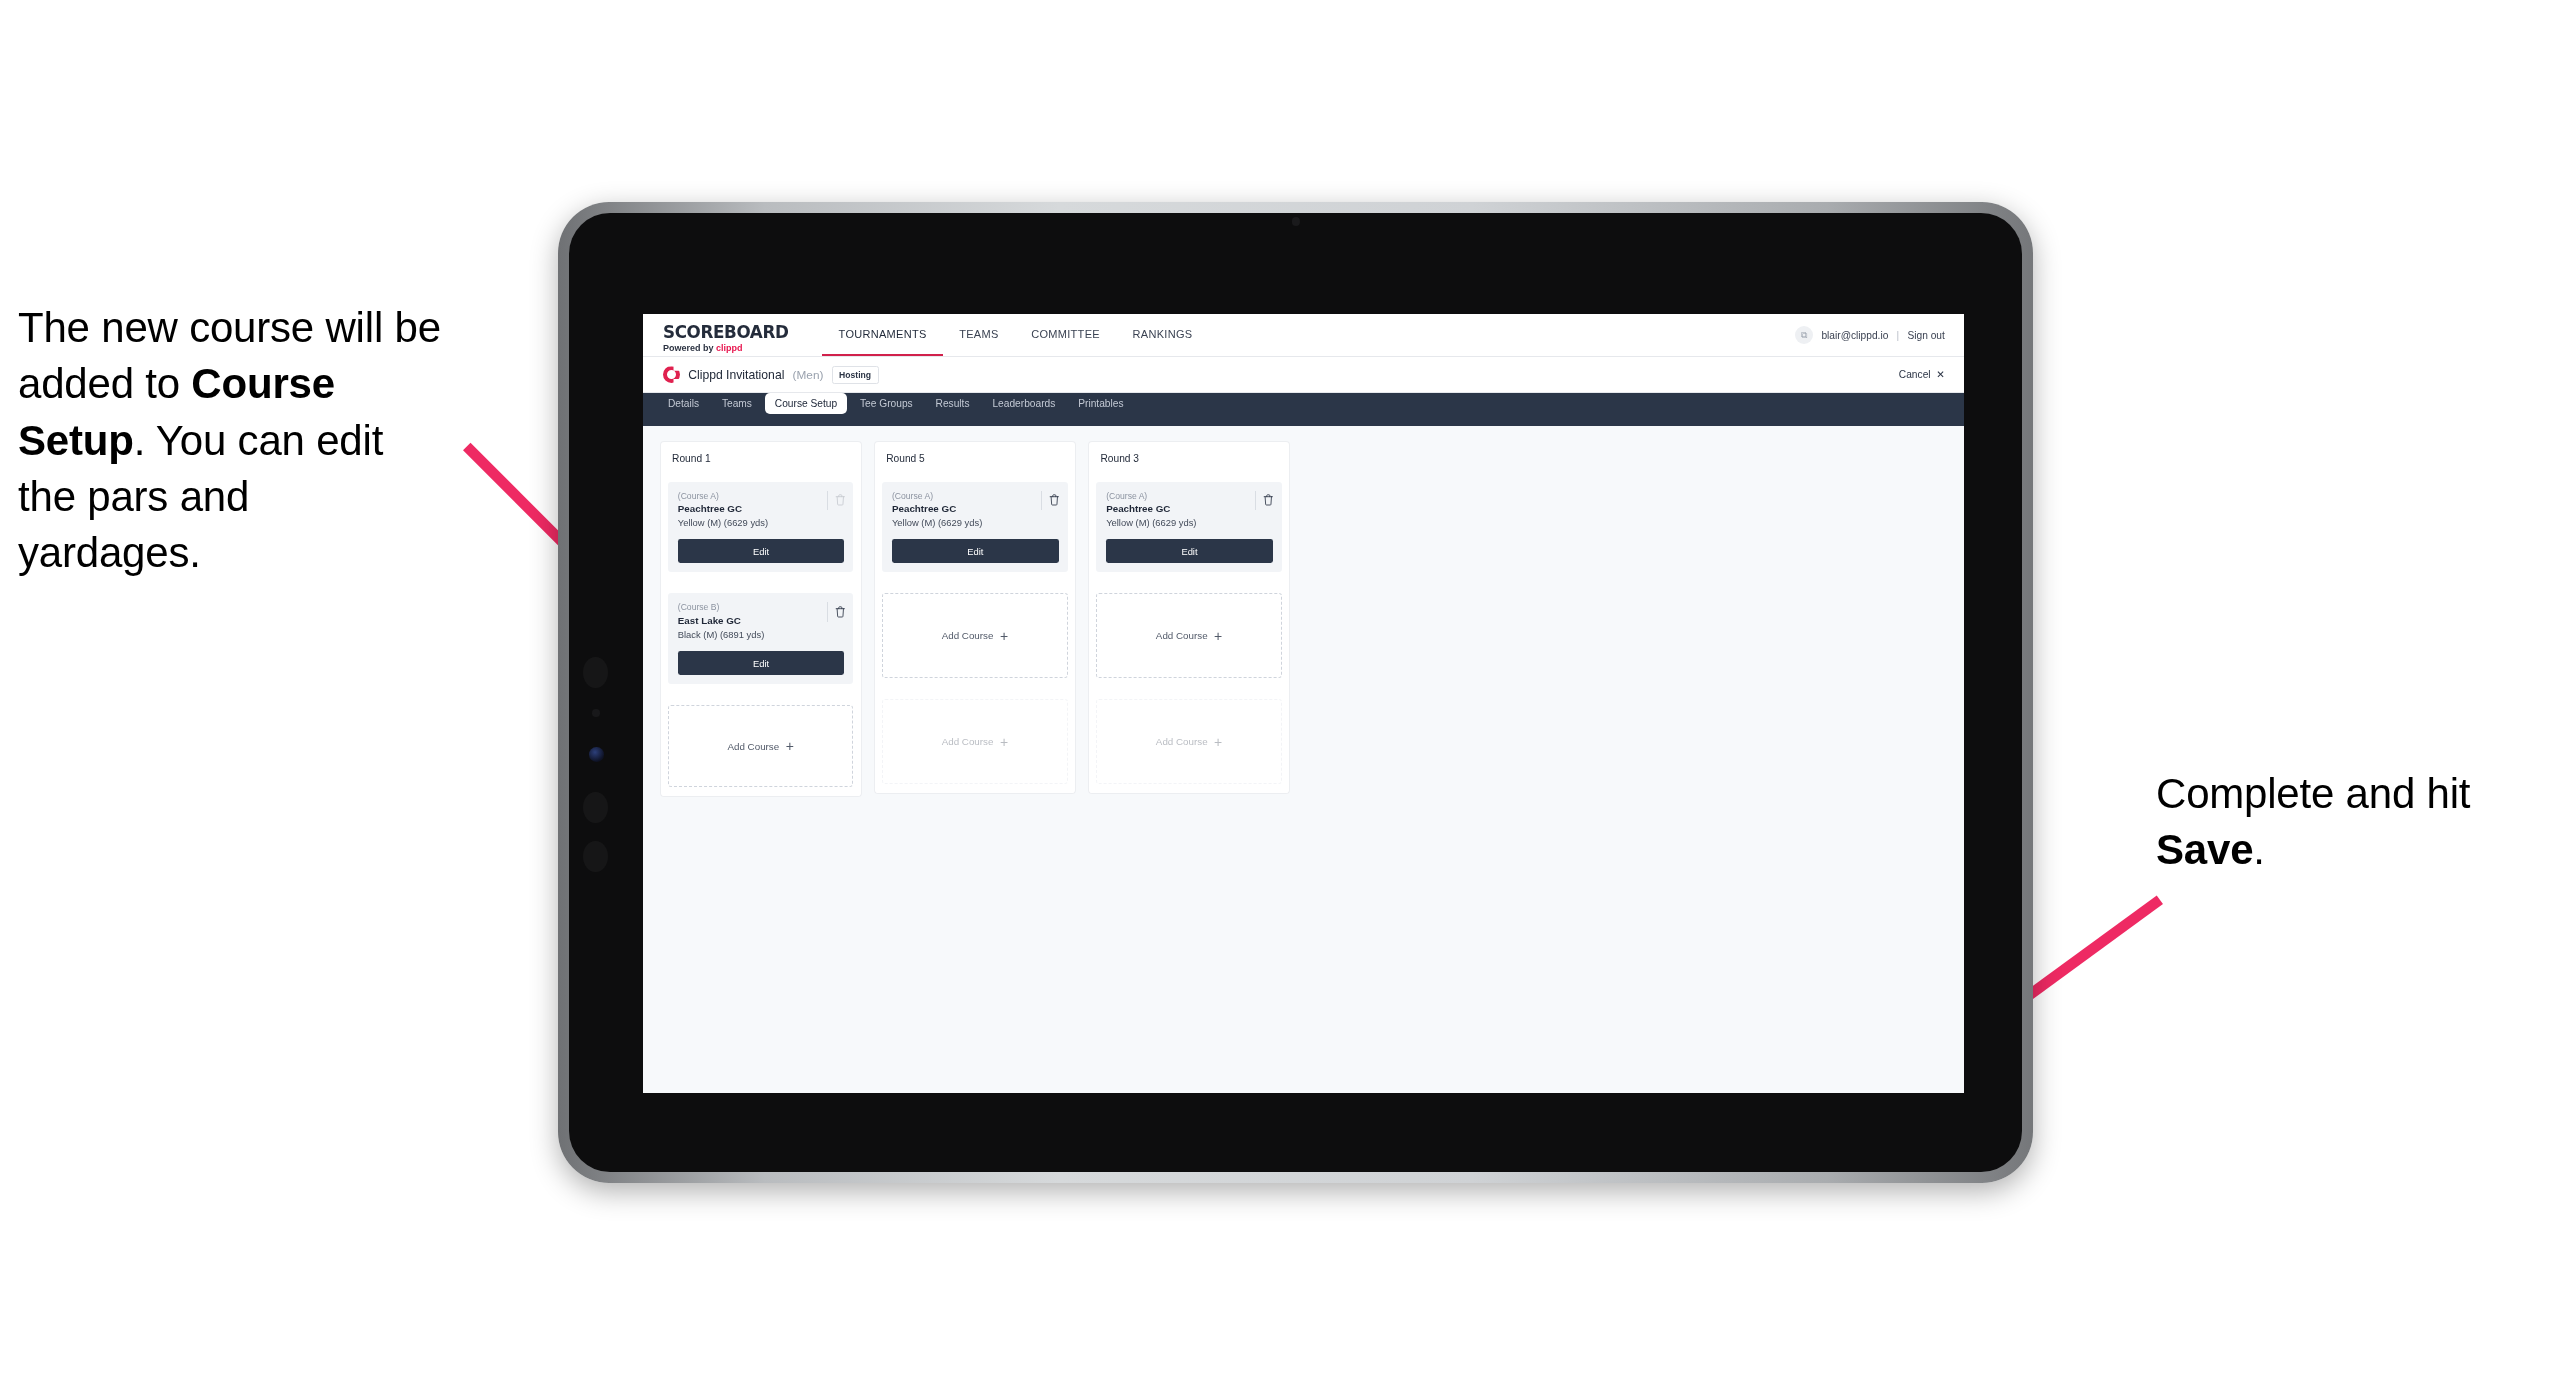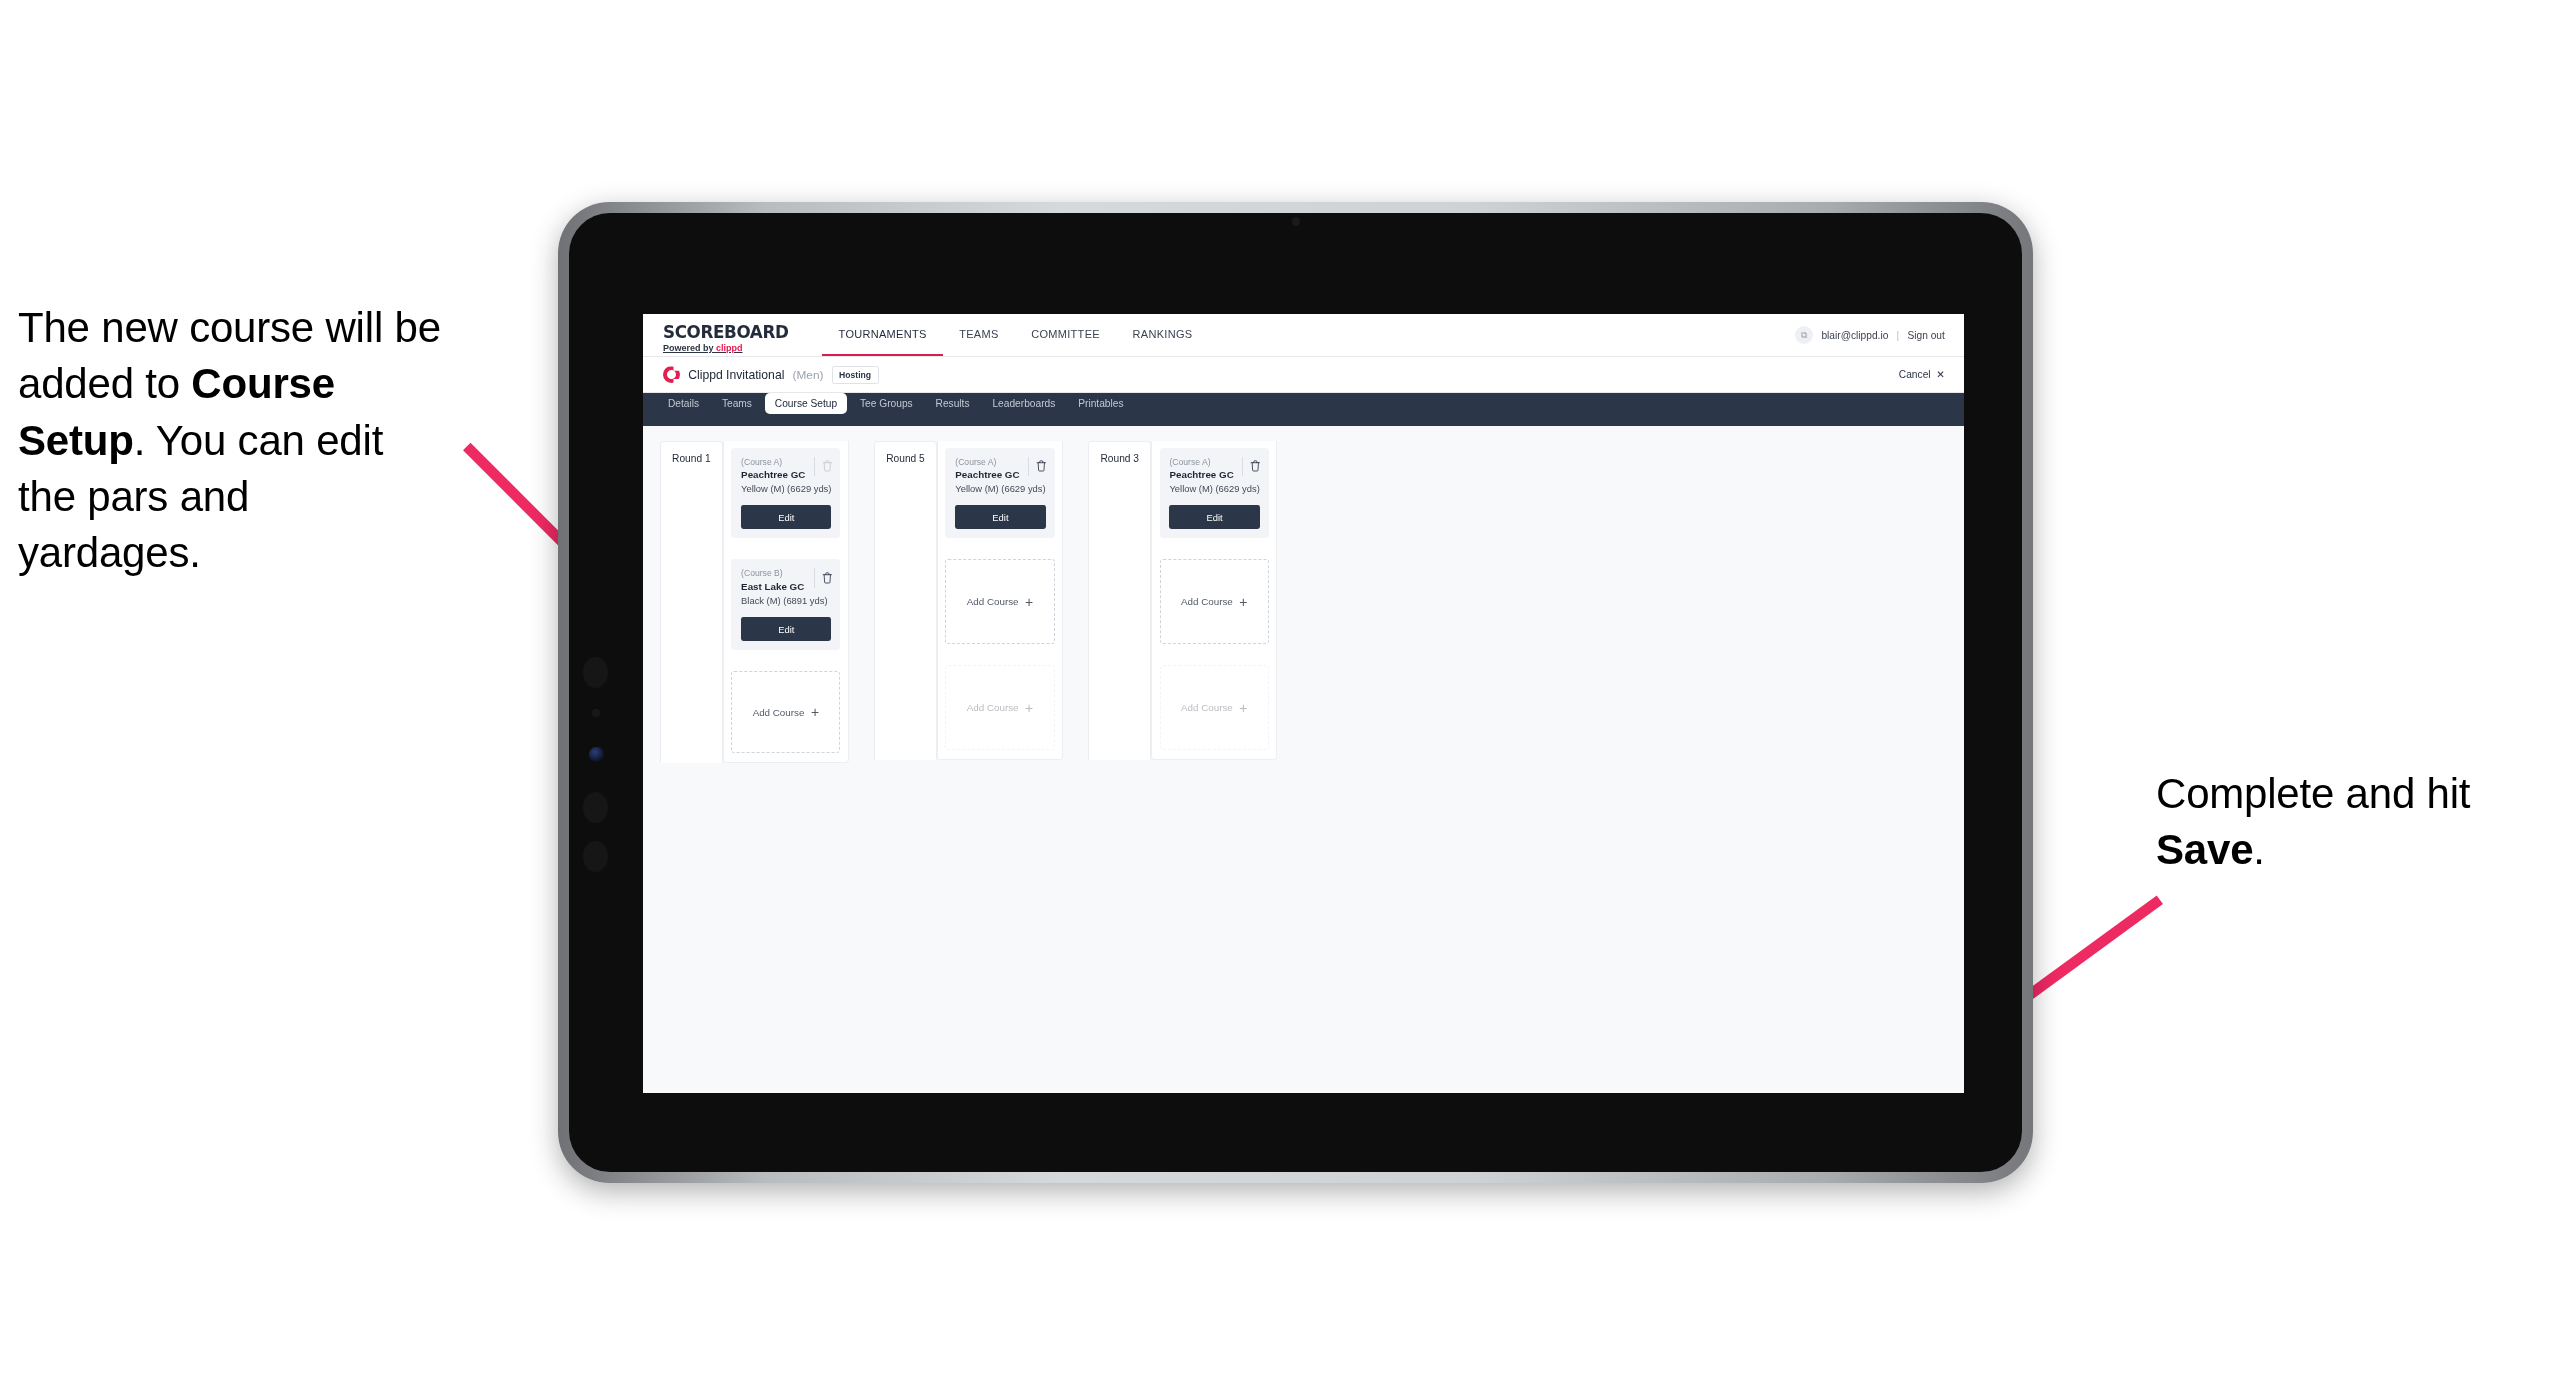--- a/index.html
+++ b/index.html
@@ -67,21 +67,21 @@
     display:flex; align-items:stretch;
     border-bottom: 0.8px solid #e6e8ec;
     position: relative;
   }
   #logo-block { padding: 4.9px 13px 0 19.6px; display:flex; flex-direction:column; justify-content:center; }
   #logo-word {
     font-family:"DejaVu Sans", sans-serif;
     font-size: 18px; font-weight:800; letter-spacing: -0.4px;
     color:#242c3b; line-height:1; transform: scaleX(0.93); transform-origin:left center;
   }
-  #logo-sub { font-size: 9px; color:#2c3342; margin-top:2px; font-weight:600;text-decoration:underline;}
+  #logo-sub { font-size: 9px; color:#2c3342; margin-top:2px; font-weight:600;}
   #logo-sub .pink { color:#e8164f; font-weight:800; }
 
   #mainnav { display:flex; align-items:stretch; margin-left: 11.4px; }
   .navitem {
     display:flex; align-items:center; padding: 0 16.3px;
     font-size: 11px; color:#3a4252; letter-spacing:0.3px;
     border-bottom: 2.4px solid transparent; cursor:pointer;
   }
   .navitem.active { color:#1f2838; border-bottom-color:#d1204b; font-weight:500; }
 
@@ -121,21 +121,21 @@
     height: 33px; background:#2b3648; display:flex; align-items:flex-start; padding-left: 14.7px; gap: 3.3px;
   }
   .tab {
     font-size: 10.2px; color:#c3c9d4; padding: 4.9px 9.8px; border-radius:4.9px; cursor:pointer;
     white-space:nowrap;
   }
   .tab.active { background:#ffffff; color:#20293a; font-weight:500; }
 
   
   #content { padding: 14.7px 16.3px; display:flex; gap: 12.2px; align-items:flex-start; }
-  .roundcol { width: 202px; display:flex; flex-direction:row; gap:0; }
+  .roundcol { width: 202px; display:flex; flex-direction:column; gap:0; }
 
   .round-head {
     background:#fff; border:0.8px solid #eceef1; border-bottom:none;
     border-radius: 4.1px 4.1px 0 0;
     padding: 11.4px 11.4px 10.6px 11.4px;
     font-size: 10.2px; color:#242c3b;
   }
   .round-body {
     background:#fff; border:0.8px solid #eceef1; border-top:none;
     border-radius: 0 0 4.1px 4.1px;

